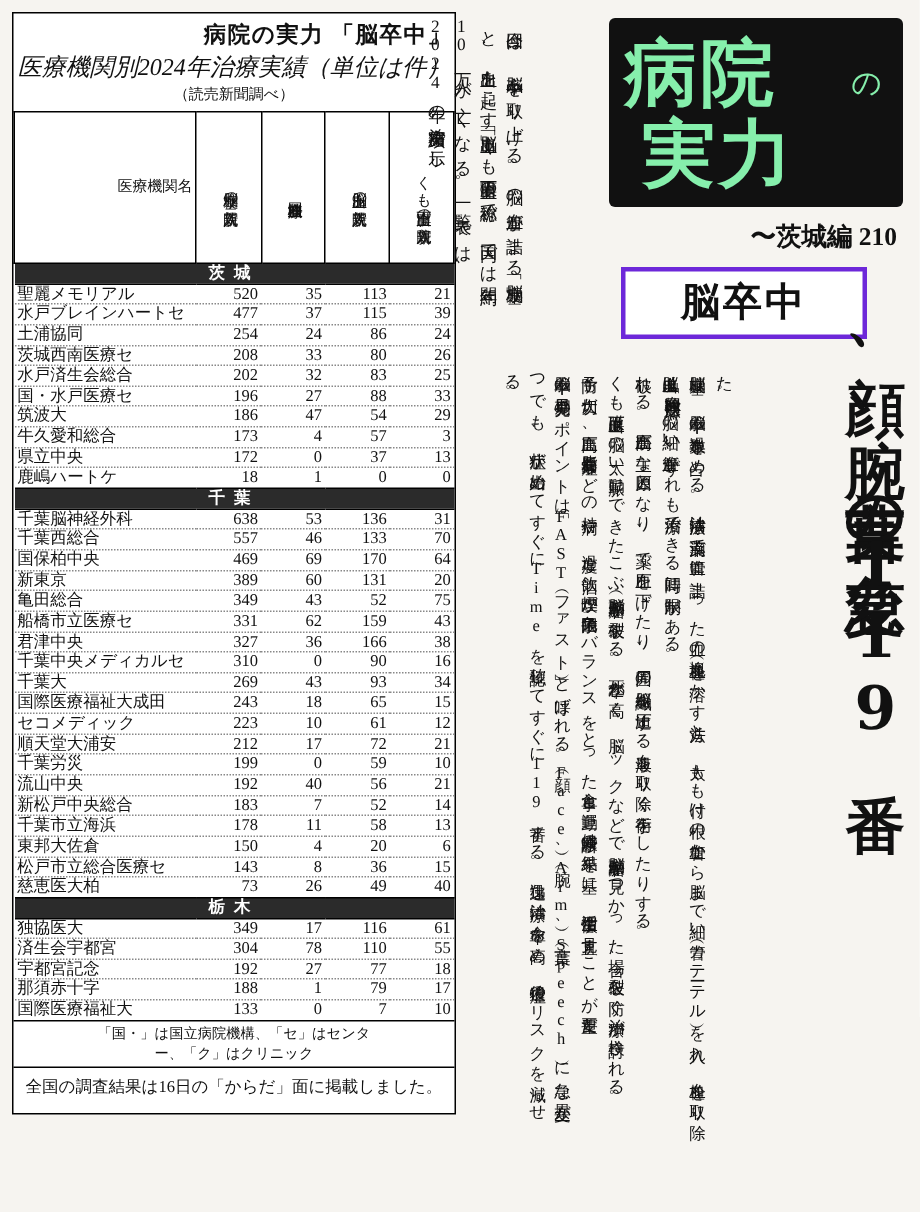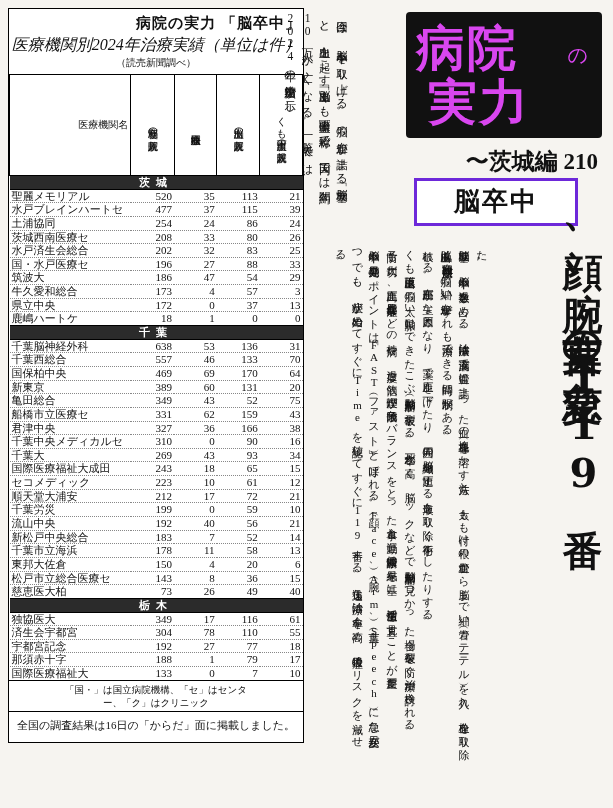--- a/index.html
+++ b/index.html
@@ -110,40 +110,40 @@
   .right-block{
     position:absolute;
     left:306px;top:6px;
     width:300px;height:794px;
   }
   .logo{
     position:absolute;
     right:4px;top:6px;
     width:196px;height:126px;
     background:#111;
-    color:#d946ef;
+    color:#86efac;
     border-radius:4px;
   }
   .logo .l1{
     position:absolute;left:10px;top:4px;
     font-size:49px;font-weight:bold;letter-spacing:2px;
     font-family:"DejaVu Serif", serif;
   }
   .logo .l2{
     position:absolute;left:22px;top:58px;
     font-size:49px;font-weight:bold;letter-spacing:2px;
     font-family:Liberation Sans, sans-serif;
   }
   .logo .no{
     position:absolute;right:14px;top:30px;
     font-size:20px;
   }
   .edition{
     position:absolute;right:8px;top:140px;
-    font-size:23px;font-weight:bold;
+    font-size:17px;font-weight:bold;
   }
   .badge{
     position:absolute;right:28px;top:172px;
     width:158px;height:42px;
     border:3px solid #6d28d9;
     background:#fff;
     text-align:center;
     line-height:42px;
     font-size:26px;font-weight:bold;
     letter-spacing:2px;

